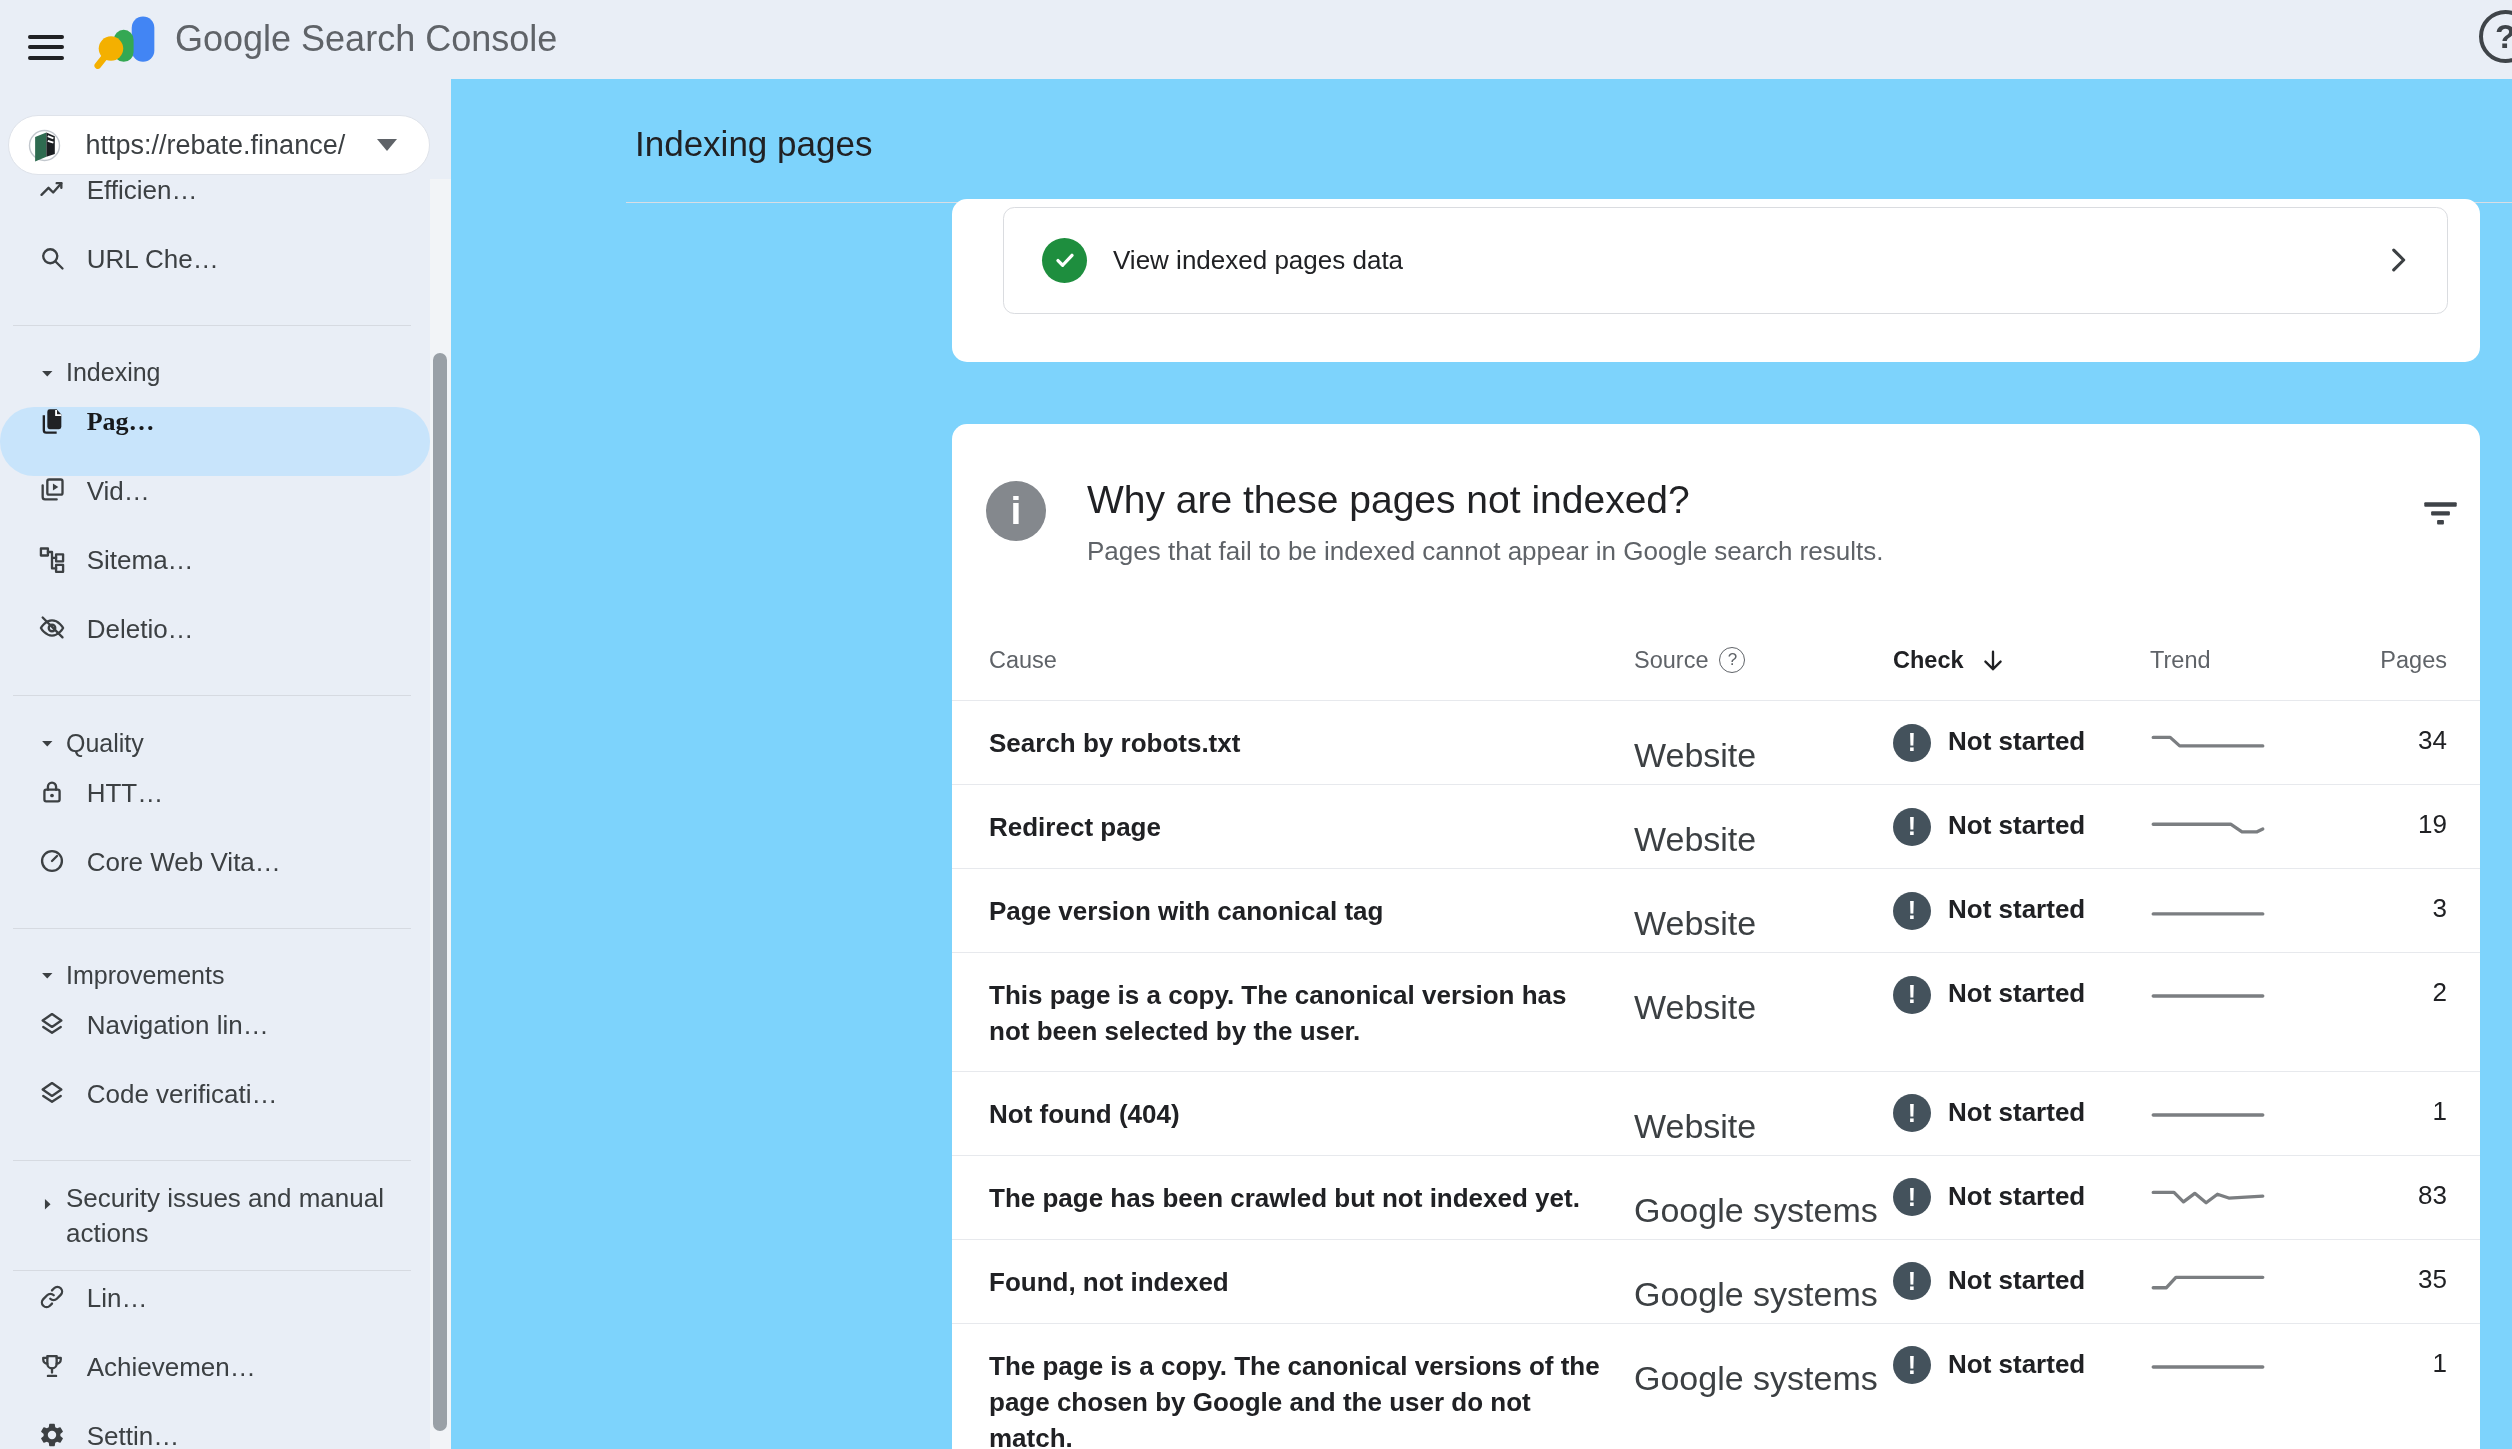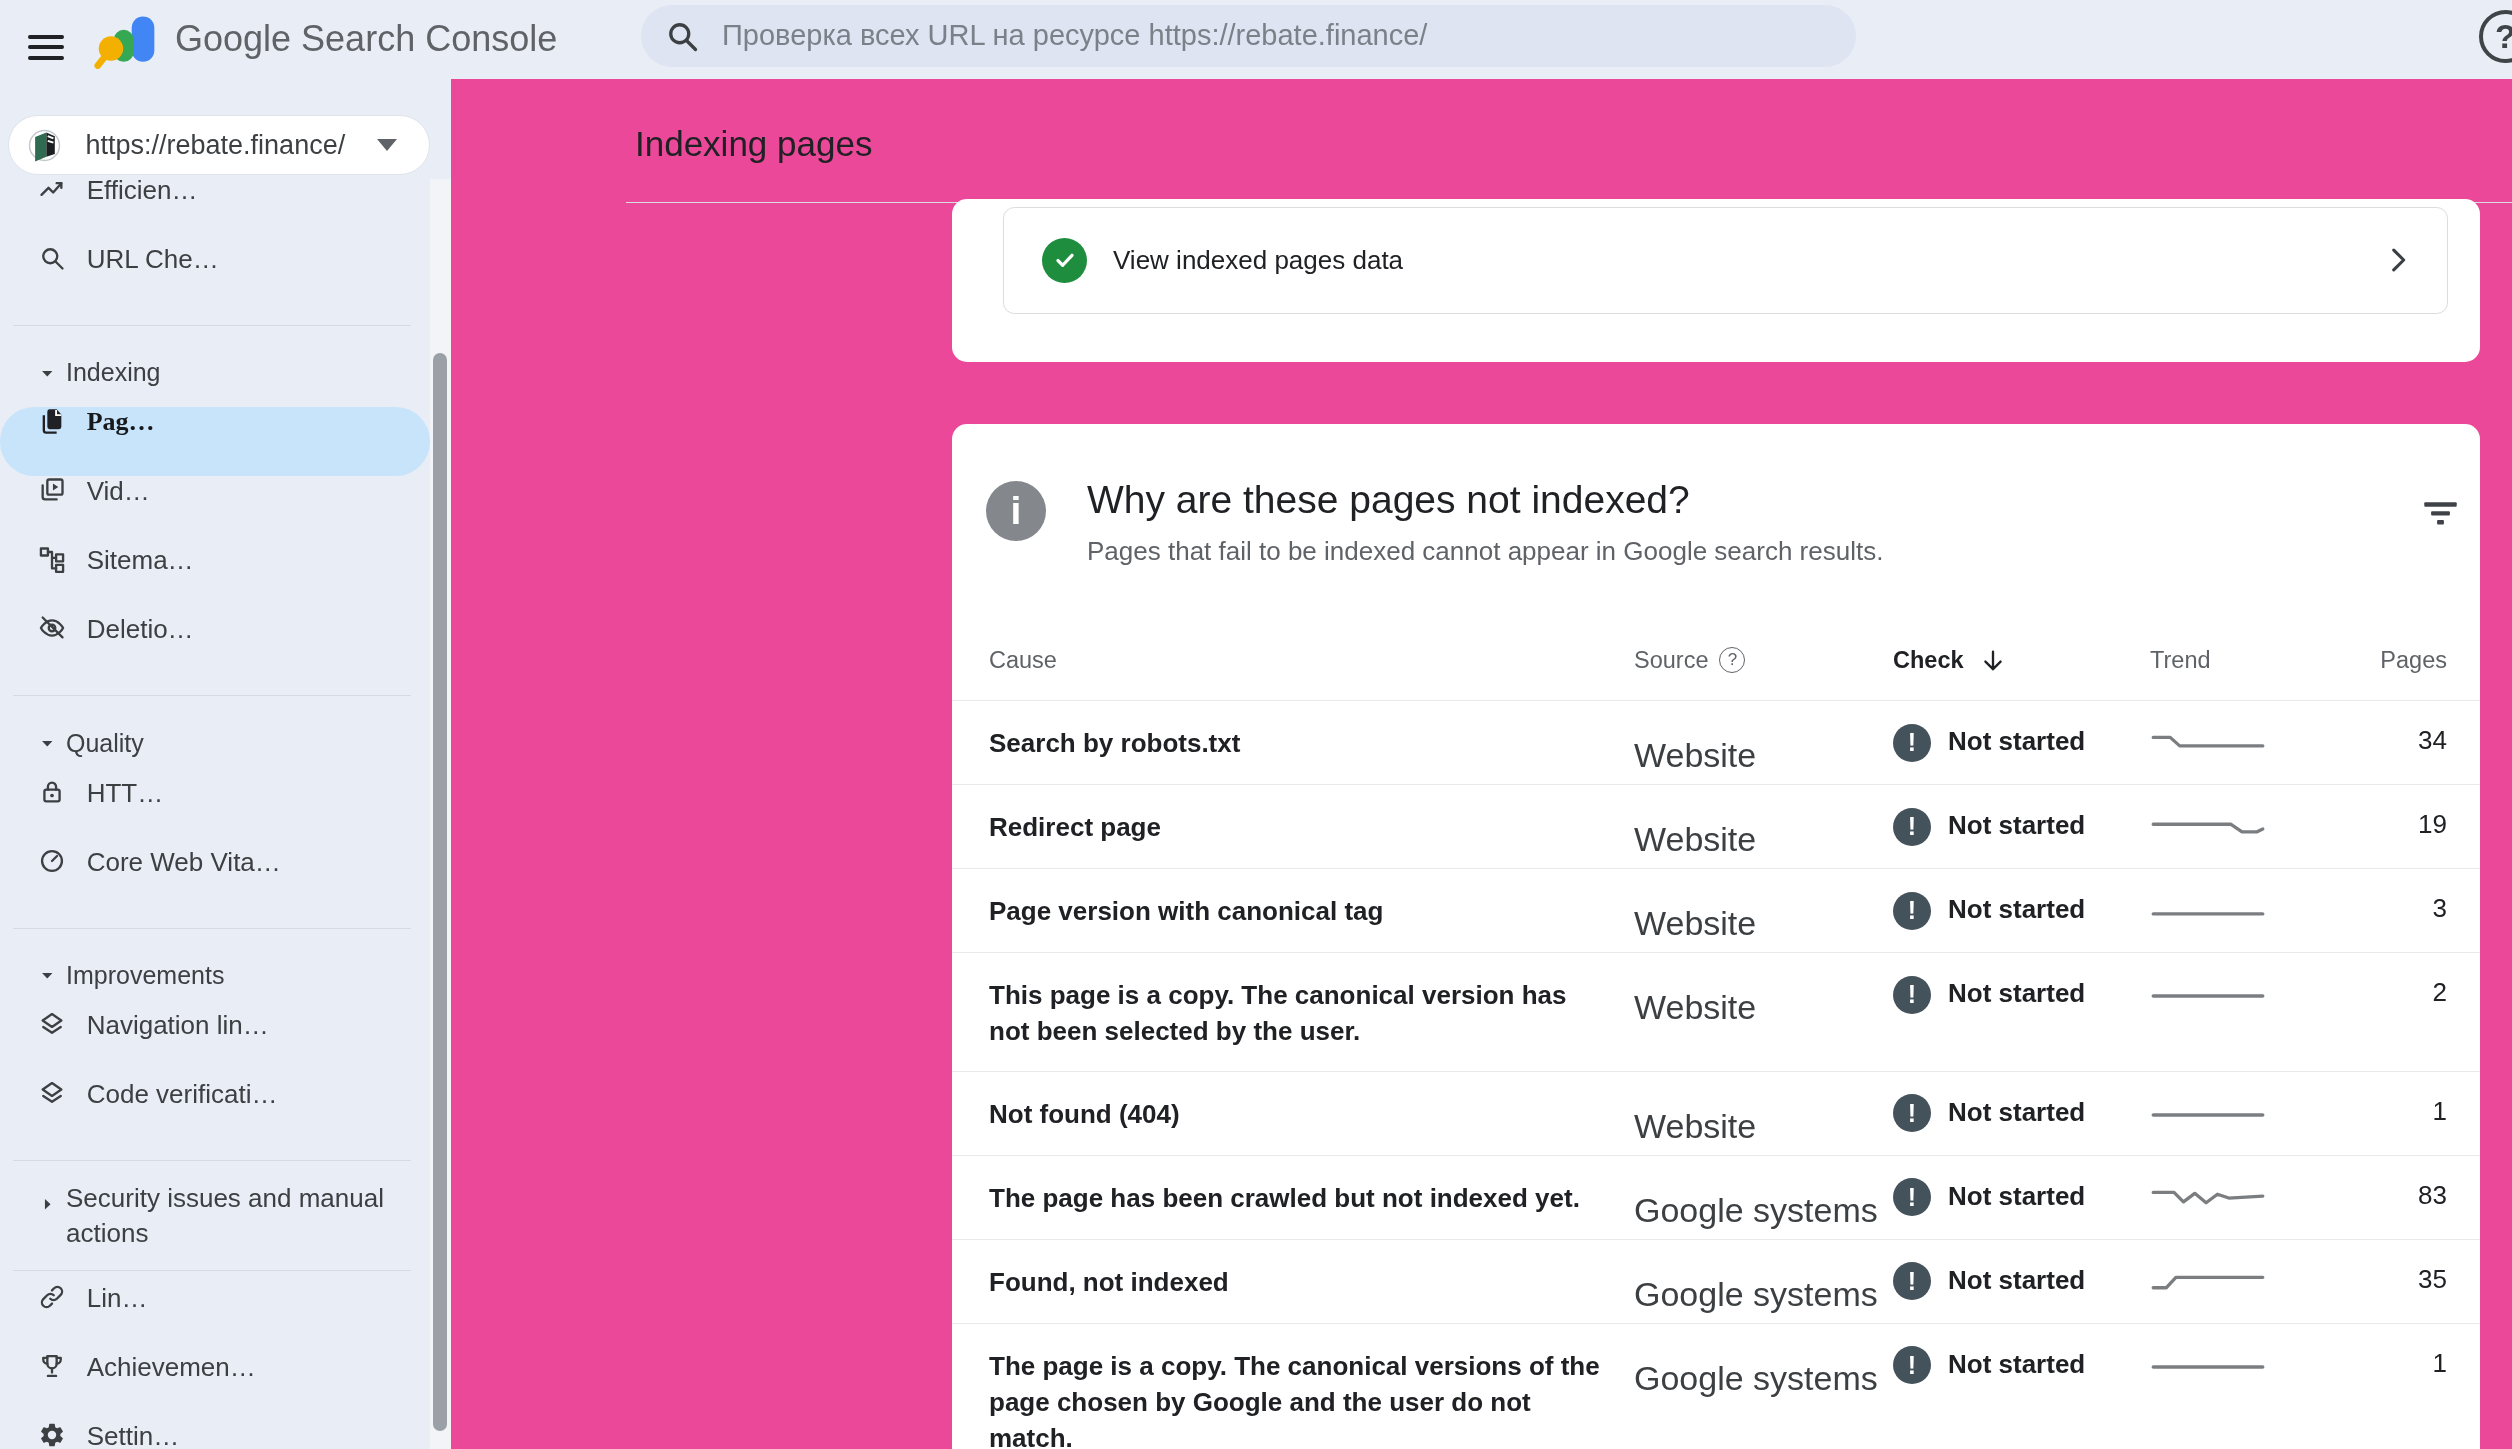--- a/index.html
+++ b/index.html
@@ -41,21 +41,21 @@
   .s-sec-label { font-size:25px; color:#3c4043; }
   .s-section.two-line { height:auto; padding:7.5px 26px 7.5px 36px; align-items:flex-start; }
   .s-section.two-line .s-caret { margin-top:12.2px; }
   .s-section.two-line .s-sec-label { line-height:35px; font-size:26px; }
   .s-divider { height:0.9px; background:#d6dae1; margin:12.2px 19px 12.2px 13px; }
 
   .scroll-track { position:absolute; left:430px; top:100px; width:20.7px; bottom:0; background:#f2f4f7; }
   .scroll-thumb { position:absolute; left:2.8px; top:174px; width:14px; height:1078px; border-radius:7.5px; background:#9aa0a6; }
 
   
-  .content { position:absolute; left:451px; top:79px; right:0; bottom:0; background:#ec4899; }
+  .content { position:absolute; left:451px; top:79px; right:0; bottom:0; background:#7dd3fc; }
   .page-title { position:absolute; left:184px; top:45px; font-size:35px; font-weight:500; color:#202124; }
   .content-divider { position:absolute; left:175px; right:0; top:123px; height:0.9px; background:#d9dde4; }
 
   .card1 { position:absolute; left:501px; top:120px; width:1528px; height:163px; background:#fff; border-radius:15px; }
   .view-box { position:absolute; left:51px; right:32px; top:7.5px; height:107px; border:1.9px solid #dadce0; border-radius:11.3px;
     display:flex; align-items:center; box-sizing:border-box; cursor:pointer; }
   .check-circle { margin-left:38px; width:45px; height:45px; border-radius:50%; background:#1e8e3e; flex:none;
     display:flex; align-items:center; justify-content:center; }
   .view-label { margin-left:26px; font-size:26px; color:#202124; }
   .chev { position:absolute; right:32px; width:34px; height:34px; }
@@ -105,27 +105,20 @@
   <svg class="logo" viewBox="0 0 70 70">
     <rect x="40" y="8" width="24" height="48" rx="12" fill="#4285f4"></rect>
     <circle cx="30" cy="40" r="10" fill="#ea4335"></circle>
     <rect x="21" y="22" width="21" height="34" rx="10.5" fill="#34a853"></rect>
     <path d="M12 50 L4 60" stroke="#f4b000" stroke-width="7" stroke-linecap="round"></path>
     <circle cx="18" cy="42" r="13" fill="#f4b000"></circle>
   </svg>
 
   <div class="app-title">Google Search Console</div>
 
-  <div class="search-pill">
-    <svg class="search-ic" viewBox="0 0 24 24">
-      <circle cx="10.5" cy="10.5" r="6" fill="none" stroke="#3c4043" stroke-width="2.2"></circle>
-      <path d="M15 15l6 6" stroke="#3c4043" stroke-width="2.2" stroke-linecap="round"></path>
-    </svg>
-    <div class="search-ph">Проверка всех URL на ресурсе https://rebate.finance/</div>
-  </div>
 
   <div class="help-btn">
     <span>?</span>
   </div>
 </div>
 
 <div class="sidebar">
   <div class="property-pill">
     <svg class="favicon" viewBox="0 0 48 48">
       <rect x="2" y="2" width="44" height="44" rx="9" fill="#ffffff"></rect>

